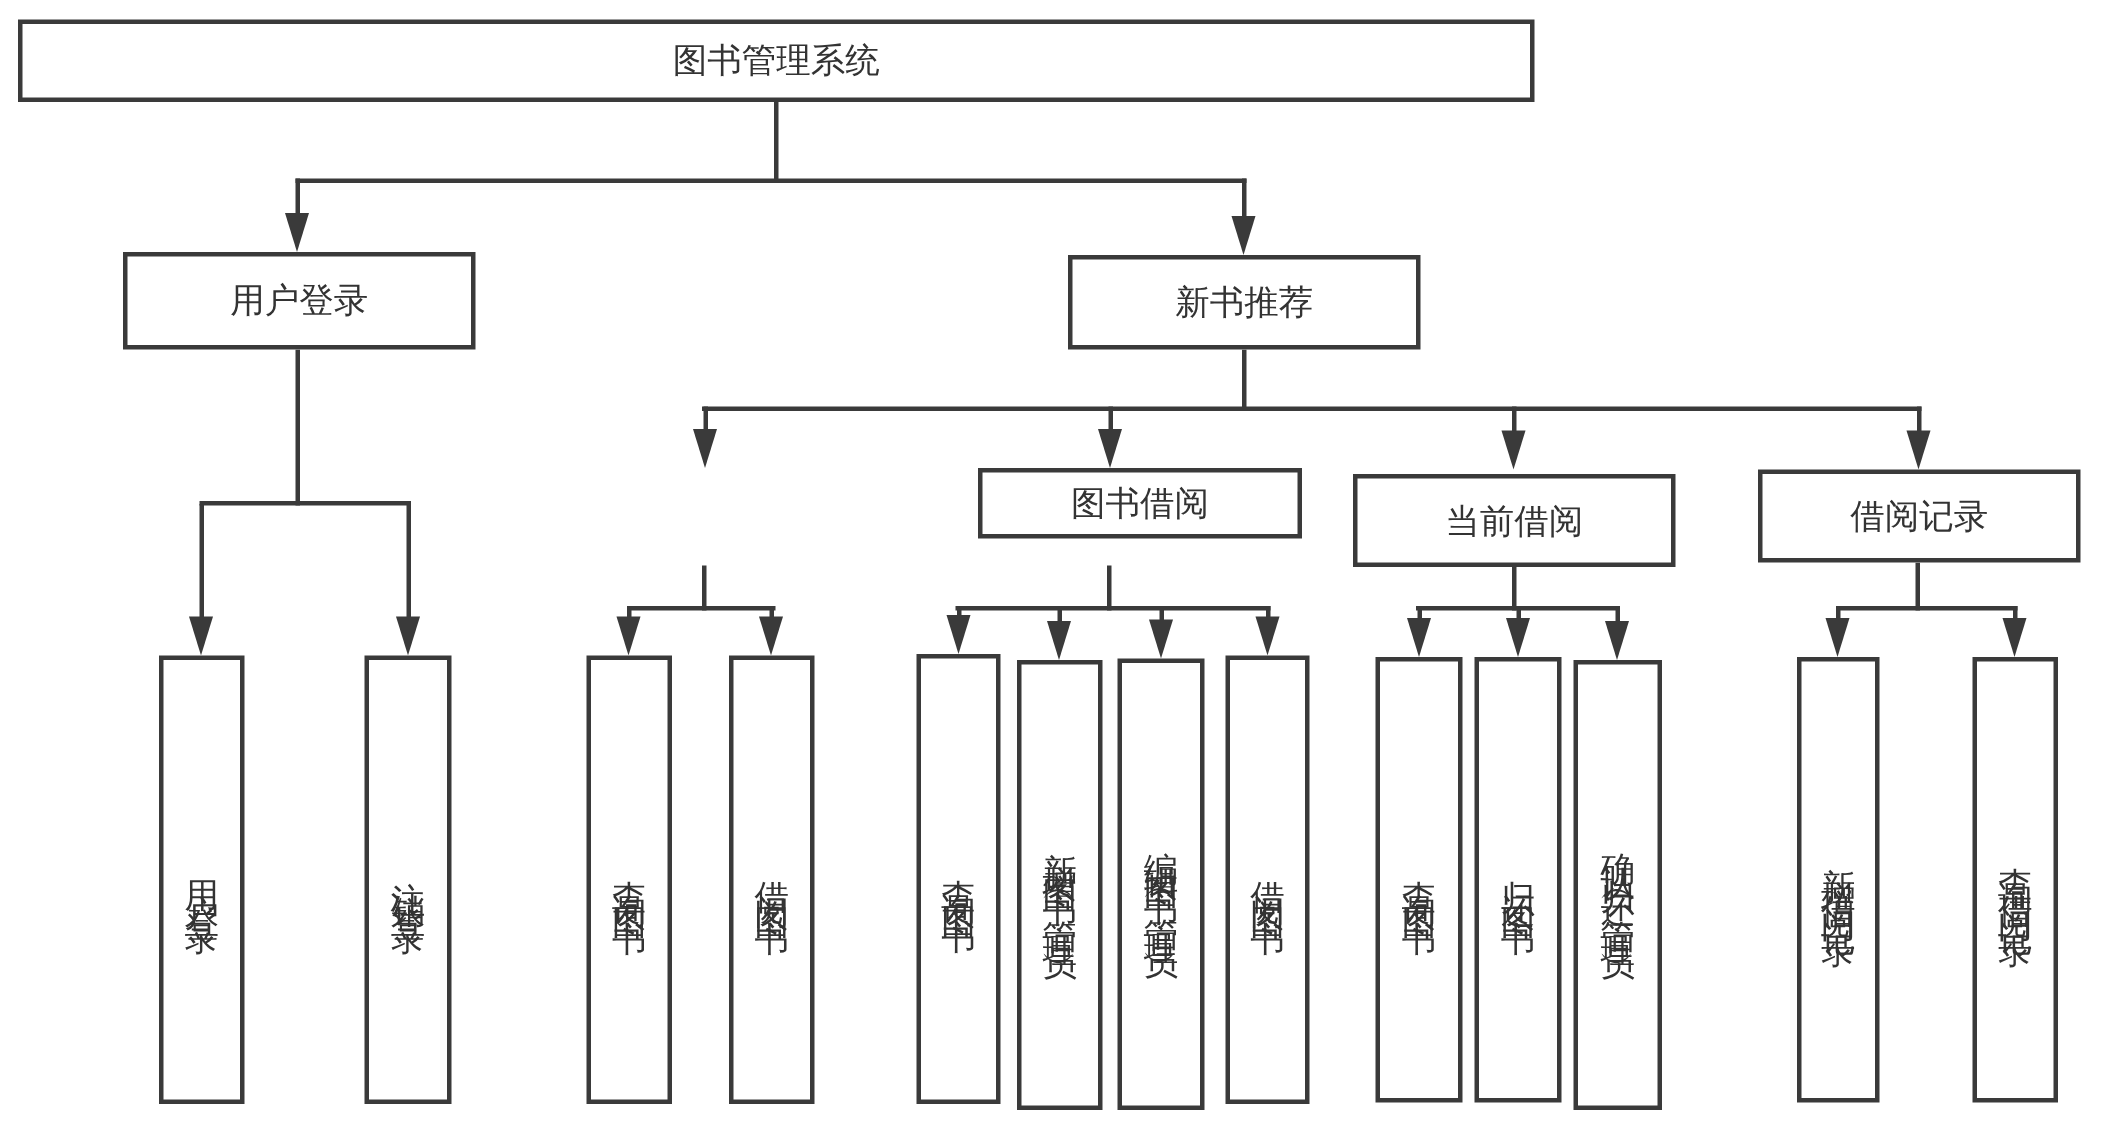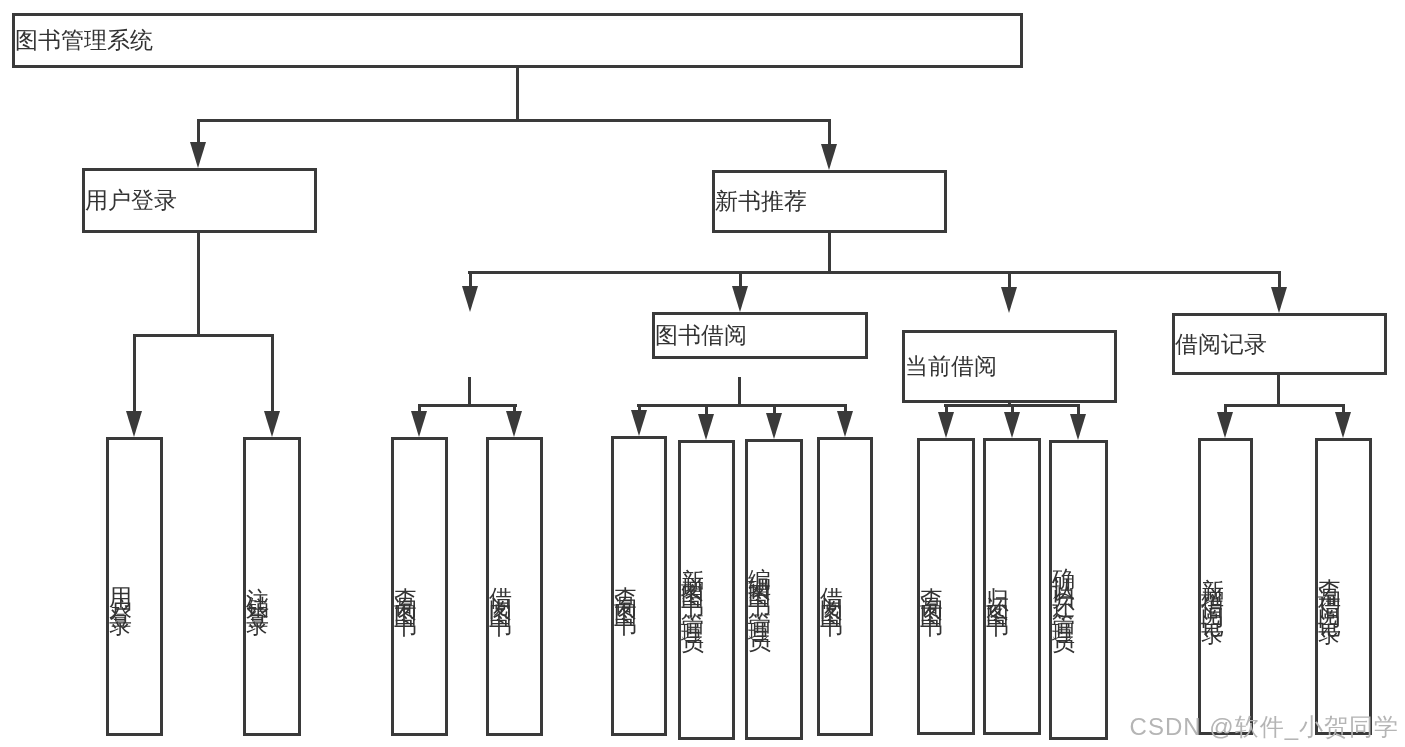--- a/index.html
+++ b/index.html
@@ -5,21 +5,21 @@
   :root{
     --bg:#ffffff; --stroke:#3a3a3a; --text:#333333; --wm:#b5b5b5;
   }
   html,body{margin:0;padding:0;background:var(--bg);}
   .canvas{
     position:relative;width:1405px;height:747px;background:var(--bg);
     overflow:hidden;font-family:"Liberation Sans","DejaVu Sans",sans-serif;
   }
   .node{
     position:absolute;box-sizing:border-box;background:#fff;
-    border:3px solid var(--stroke);display:flex;align-items:center;
+    border:3px solid var(--stroke);display:flex;align-items:center;justify-content:center;
     color:var(--text);font-size:23px;z-index:2;white-space:nowrap;
   }
   .leaf span{
     writing-mode:vertical-rl;text-orientation:mixed;
     letter-spacing:9px;line-height:1;
   }
   .vline{position:absolute;width:3px;background:var(--stroke);z-index:1;}
   .hline{position:absolute;height:3px;background:var(--stroke);z-index:1;}
   .arrow{position:absolute;width:17px;z-index:1;}
   .arrow b{position:absolute;left:7px;top:0;width:3px;height:calc(100% - 20px);background:var(--stroke);}
@@ -84,21 +84,21 @@
       <i></i>
     </div>
   <div class="arrow" style="left:1271px;top:271px;height:42px">
       <b></b>
       <i></i>
     </div>
 
   <div class="node" style="left:652px;top:312px;width:216px;height:47px">
     <span>图书借阅</span>
   </div>
-  <div class="node" style="left:902px;top:330px;width:215px;height:73px">
+  <div class="node" style="left:902px;top:316px;width:215px;height:62px">
     <span>当前借阅</span>
   </div>
   <div class="node" style="left:1172px;top:313px;width:215px;height:62px">
     <span>借阅记录</span>
   </div>
 
   <div class="vline" style="left:468px;top:377px;height:30px"></div>
   <div class="hline" style="left:418px;top:404px;width:99px"></div>
   <div class="arrow" style="left:411px;top:404px;height:33px">
       <b></b>
@@ -191,14 +191,13 @@
     <span>确认归还（管理员）</span>
   </div>
 
   <div class="node leaf" style="left:1198px;top:438px;width:55px;height:297px">
     <span>新增借阅记录</span>
   </div>
   <div class="node leaf" style="left:1315px;top:438px;width:57px;height:297px">
     <span>查询借阅记录</span>
   </div>
 
-  <div class="watermark">CSDN @软件_小贺同学</div>
 </div>
 
 </body></html>

